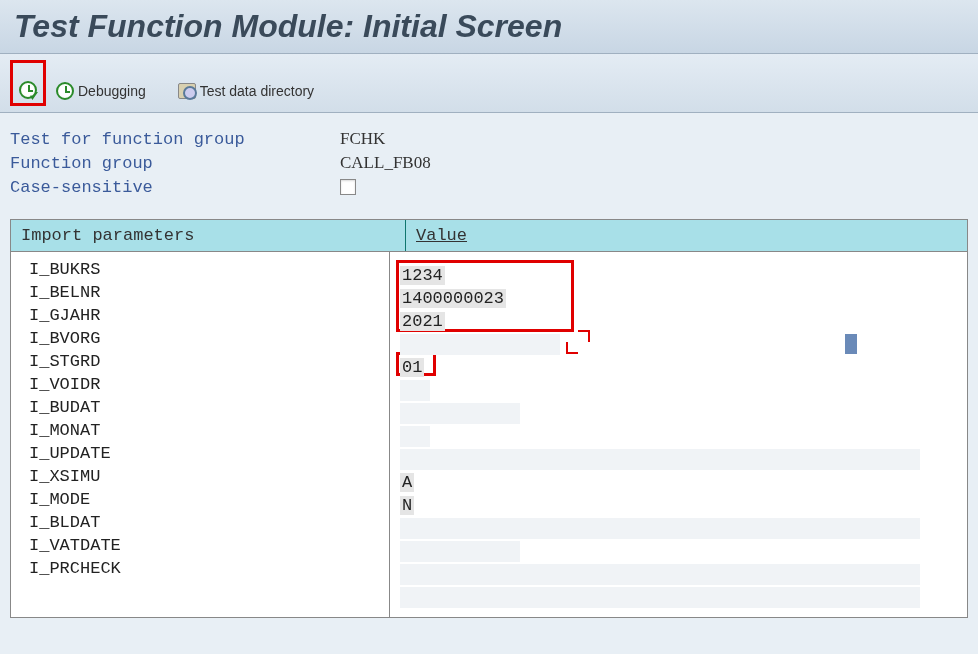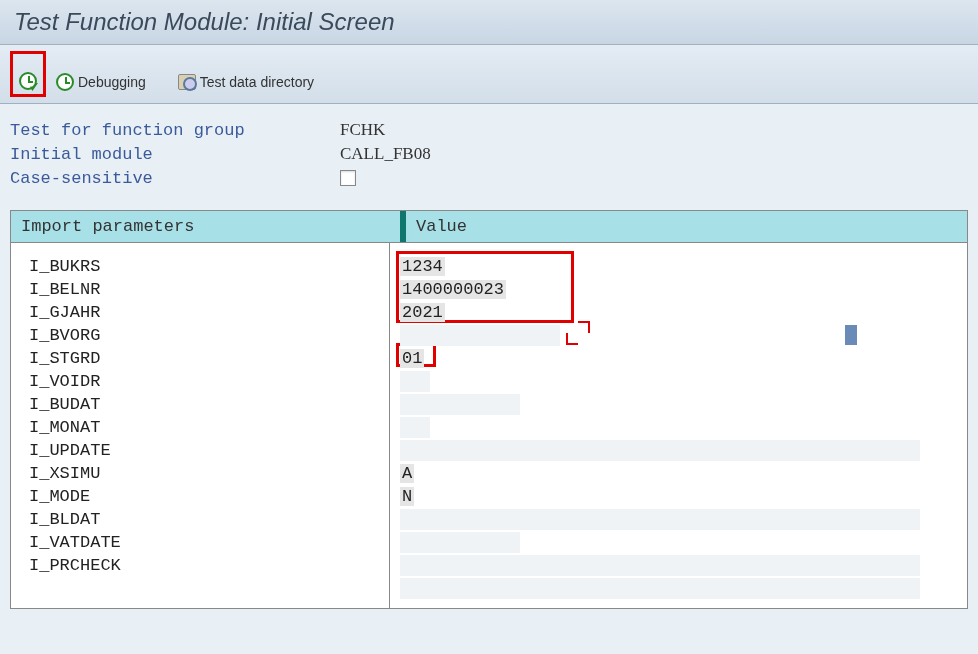--- a/index.html
+++ b/index.html
@@ -9,23 +9,23 @@
       width: 978px;
       height: 654px;
       overflow: hidden;
     }
     .title-bar {
       background: linear-gradient(#dce6ef, #c8d6e4);
       padding: 8px 14px;
       border-bottom: 1px solid #a0b0c0;
     }
     .title-bar h1 {
-      font-size: 24px;
+      font-size: 32px;
       font-style: italic;
-      font-weight: normal;
+      font-weight: bold;
       color: #3a4a5a;
     }
     .toolbar {
       background: linear-gradient(#e4ecf4, #d2dee9);
       padding: 6px 10px;
       border-bottom: 1px solid #a0b0c0;
       display: flex;
       align-items: center;
       gap: 6px;
     }
@@ -72,24 +72,24 @@
       border: 1px solid #888;
       background: #fff;
     }
     .params-head {
       display:flex;
       background:#a8e0e8;
       font-family:"Courier New", monospace;
       font-size:17px; color:#333;
       border-bottom:1px solid #888;
     }
-    .col-name { width:395px; padding:6px 10px; border-right:6px solid #0f766e;}
-    .col-val { flex:1; padding:6px 10px;}
+    .col-name { width:395px; padding:6px 10px; border-right:1px solid #0f766e;}
+    .col-val { flex:1; padding:6px 10px;text-decoration:underline;}
     .params-body { display:flex; }
-    .body-left { width:379px; border-right:1px solid #888; padding:12px 10px 8px 18px;}
+    .body-left { width:379px; border-right:1px solid #888; padding:6px 10px 8px 18px;}
     .body-right { flex:1; padding:12px 10px 8px 10px; position:relative;}
     .prow { display:flex; font-family:"Courier New", monospace; font-size:17px; color:#222; height:23px; align-items:center; }
     .pname { width:100%; }
     .pval-wrap { position:relative; width:100%; height:100%; display:flex; align-items:center;}
     .pval-txt { padding:0 2px; background:#e5e5e5; }
     .shade { background:#f0f3f6; height:21px; display:inline-block; }
     .hl-box-big { position:absolute; border:3px solid #e00000; left:6px; top:8px; width:178px; height:72px; pointer-events:none;}
     .hl-box-sm { position:absolute; border:3px solid #e00000; left:6px; top:100px; width:40px; height:24px; pointer-events:none;}
     .crop-a { position:absolute; left:188px; top:78px; width:12px; height:12px; border-top:2px solid #e00000; border-right:2px solid #e00000; pointer-events:none;}
     .crop-b { position:absolute; left:176px; top:90px; width:12px; height:12px; border-bottom:2px solid #e00000; border-left:2px solid #e00000; pointer-events:none;}
@@ -118,21 +118,21 @@
     <span>Test data directory</span>
   </span>
 </div>
 
 <div class="info-area">
   <div class="info-row">
     <span class="info-lbl">Test for function group</span>
     <span class="info-val">FCHK</span>
   </div>
   <div class="info-row">
-    <span class="info-lbl">Initial module</span>
+    <span class="info-lbl">Function group</span>
     <span class="info-val">CALL_FB08</span>
   </div>
   <div class="info-row">
     <span class="info-lbl">Case-sensitive</span>
     <span class="chk"></span>
   </div>
 </div>
 
 <div class="params">
   <div class="params-head">

